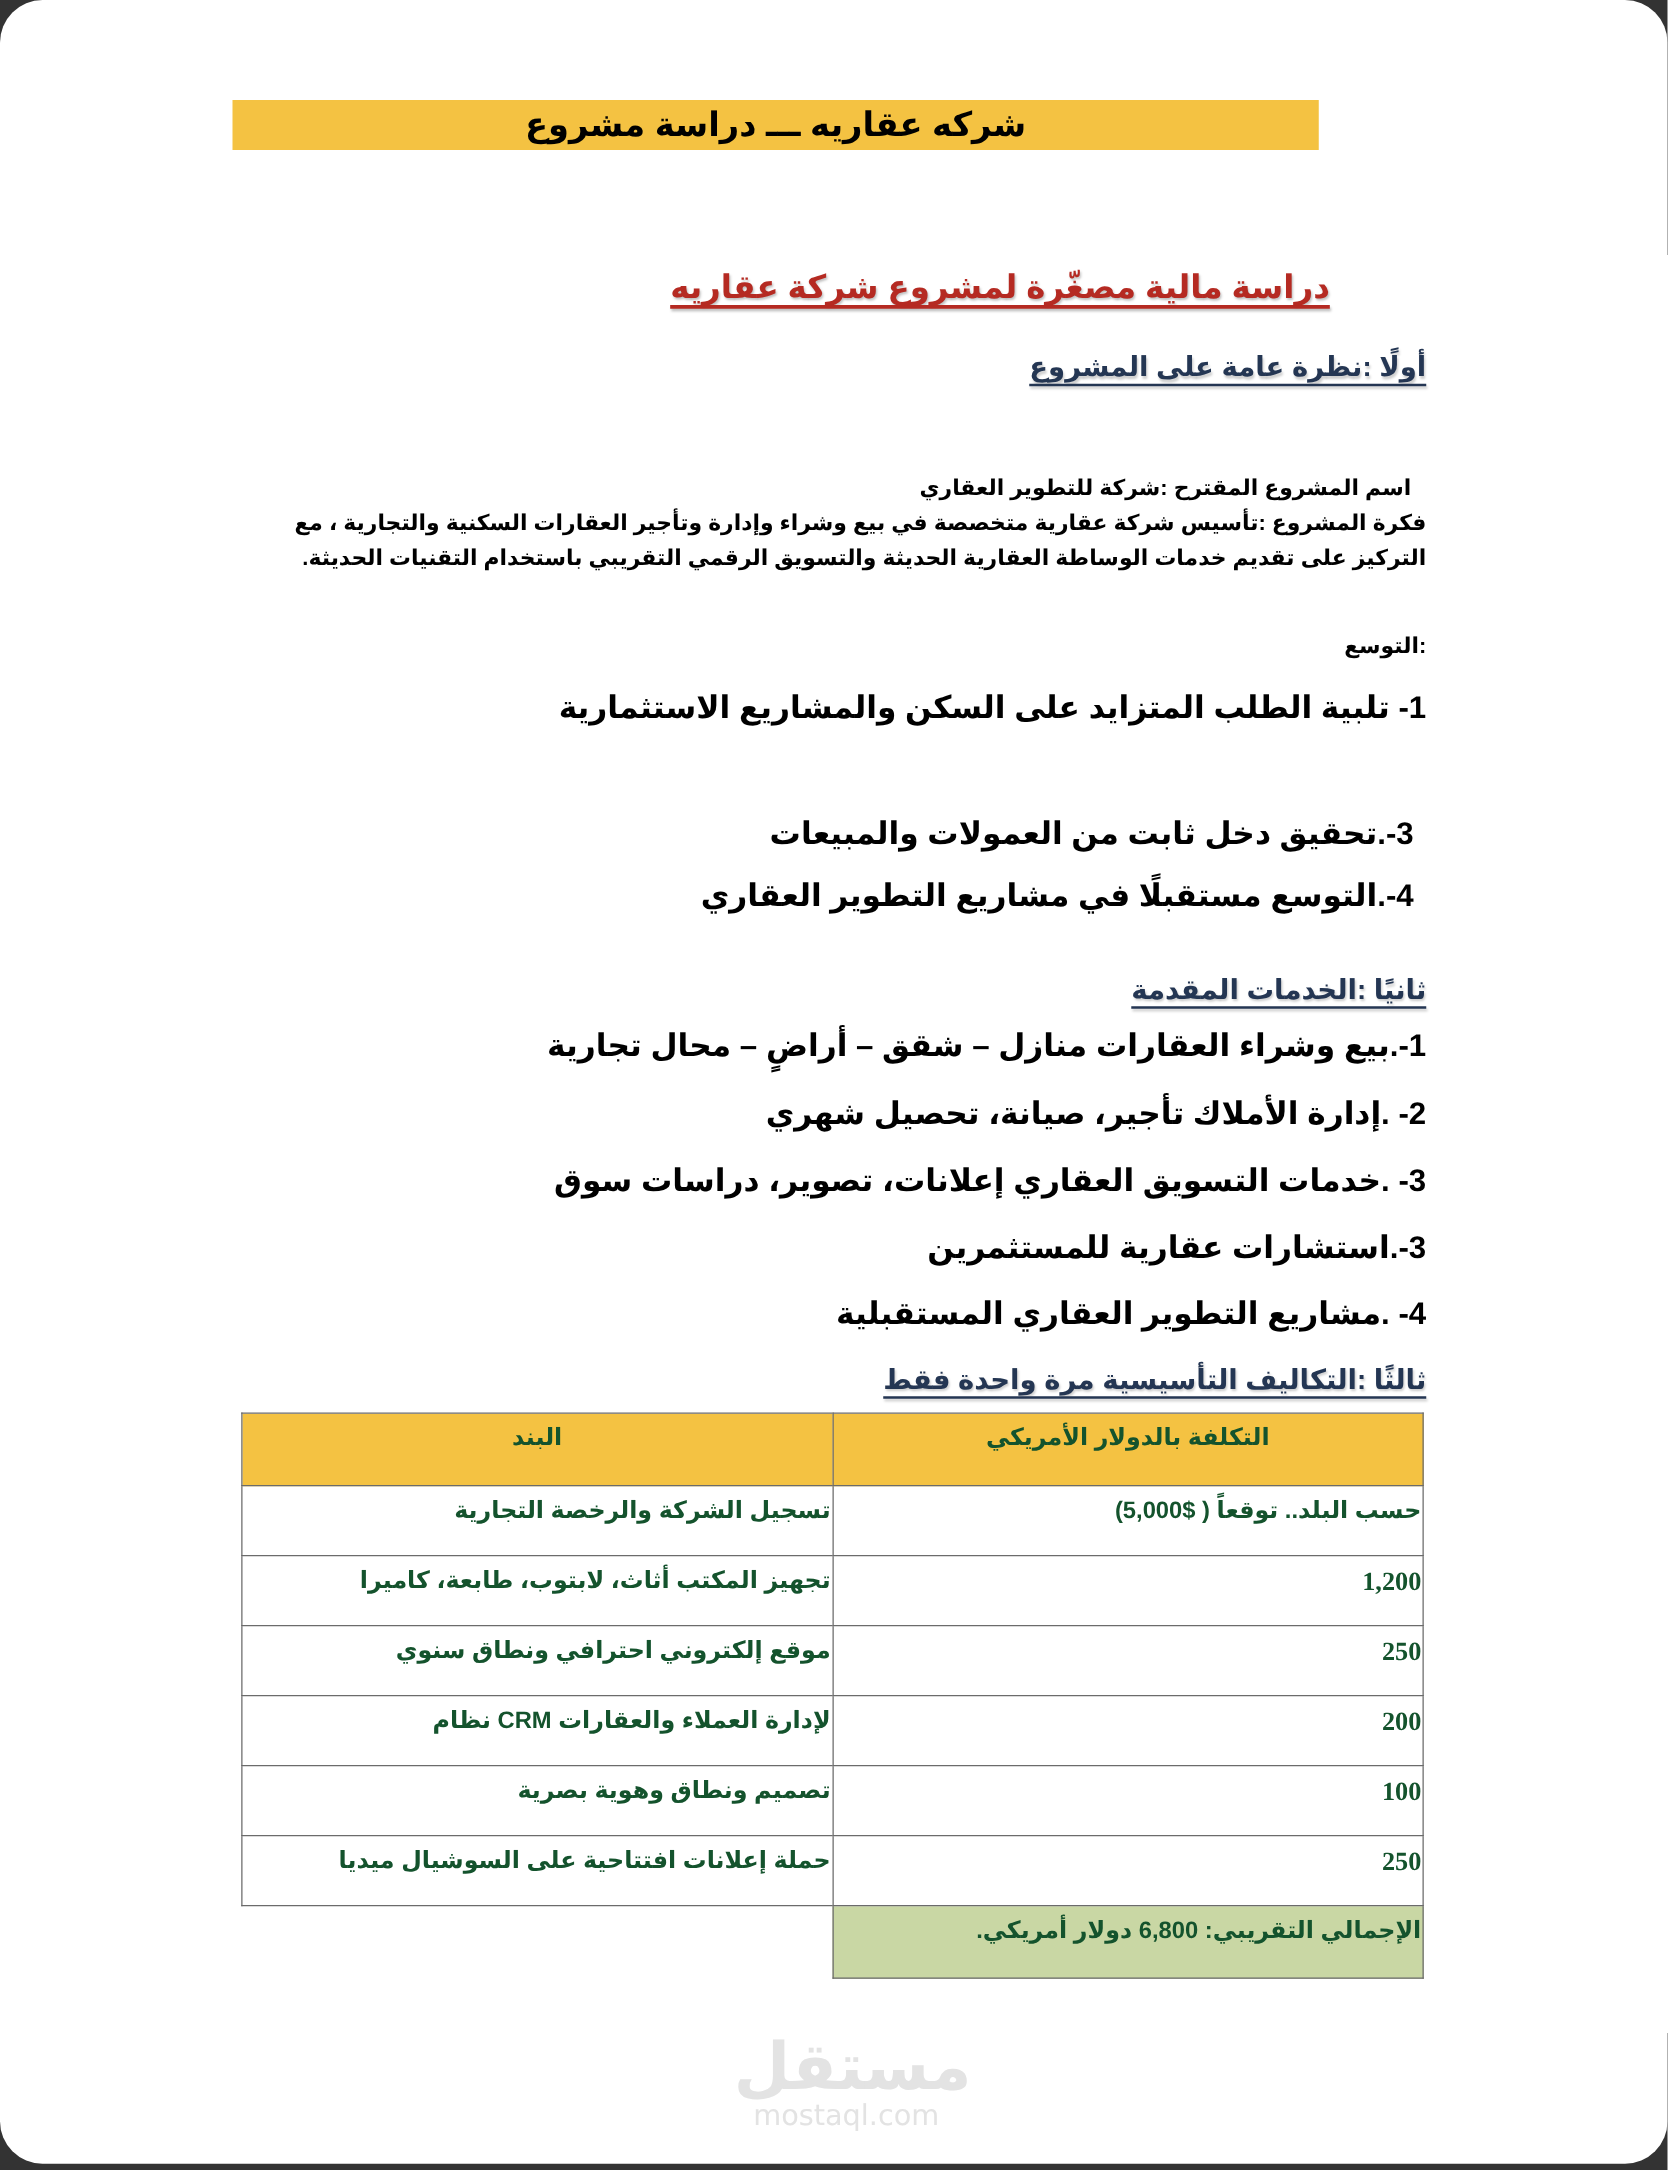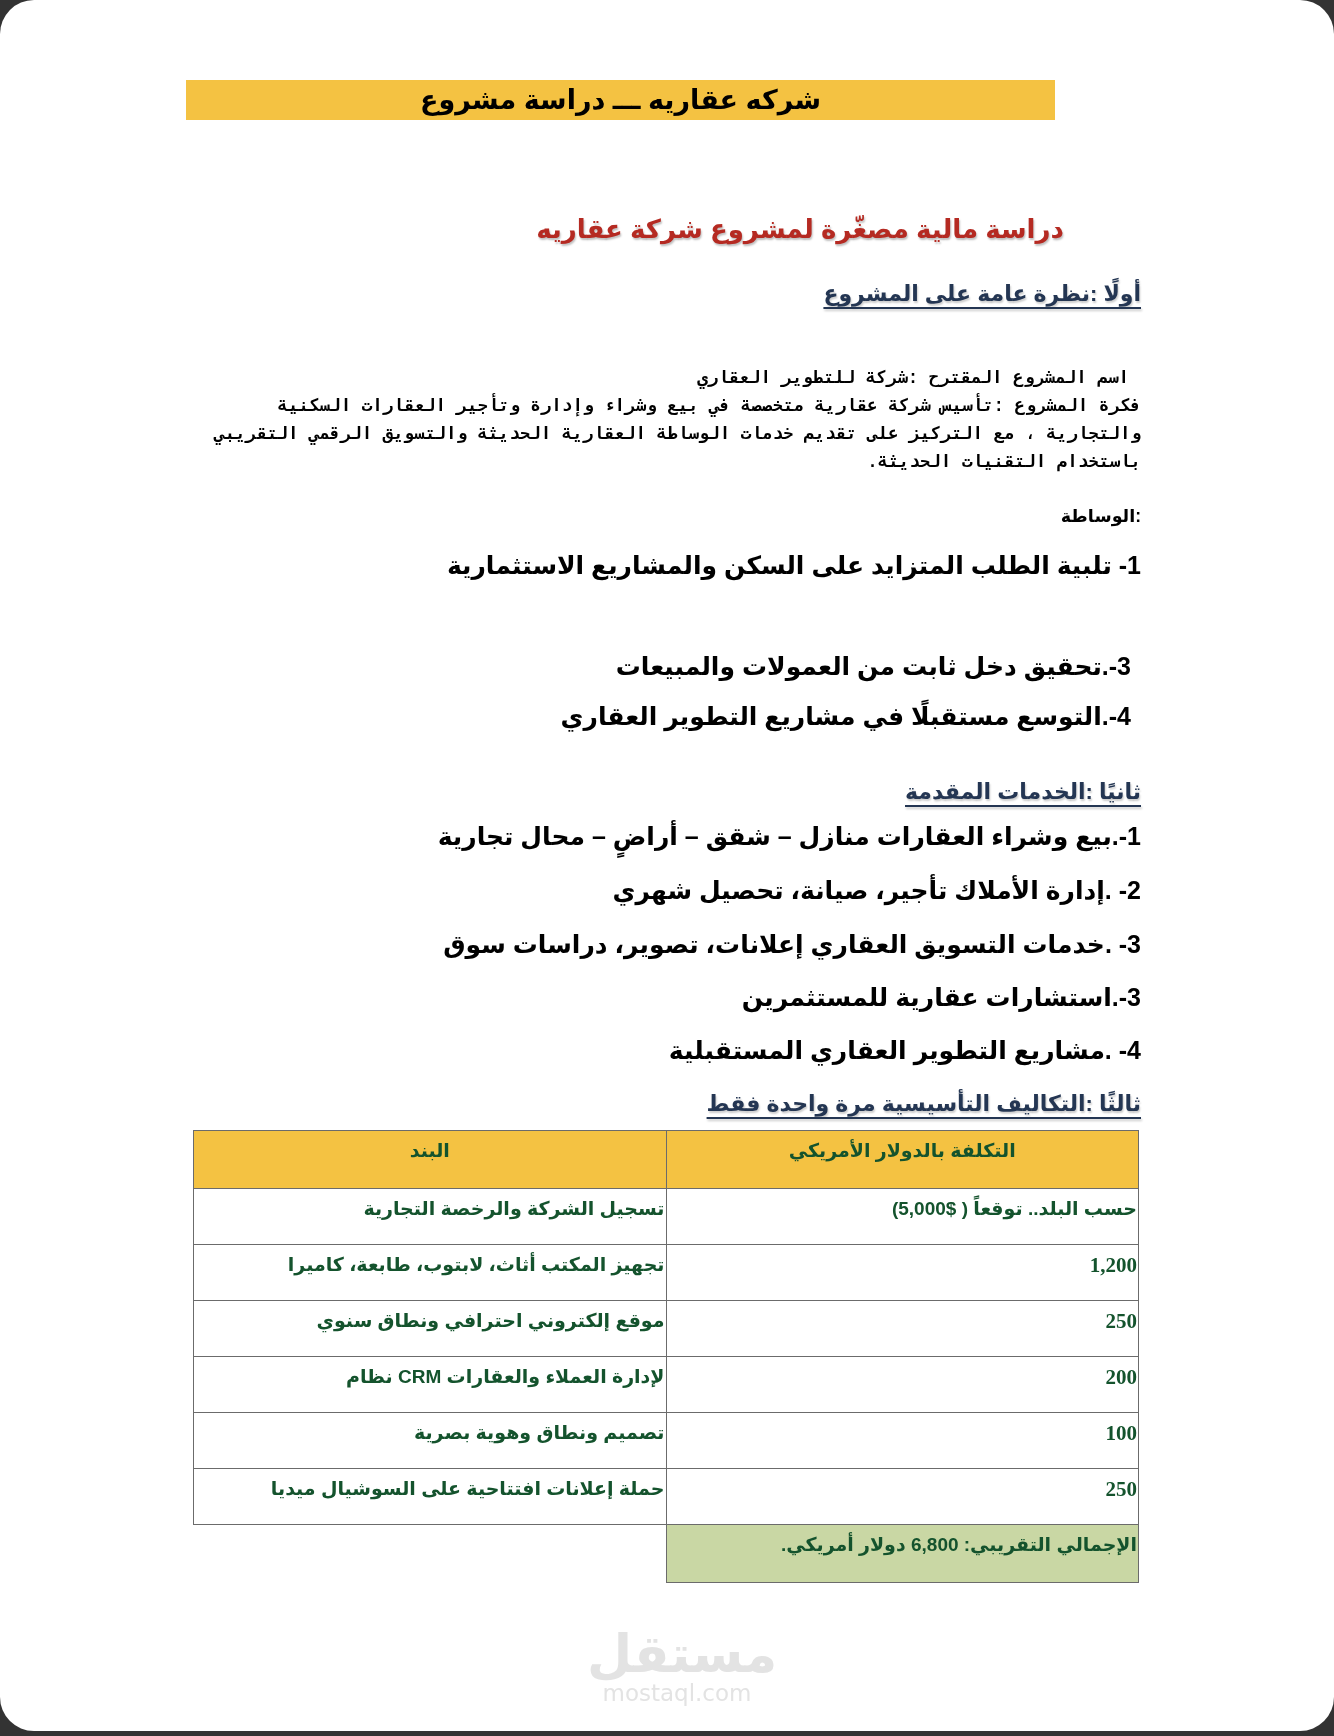--- a/index.html
+++ b/index.html
@@ -16,21 +16,21 @@
     left:186px; top:80px; width:869px; height:40px; background:#f4c242;
     display:flex; align-items:center; justify-content:center;
   }
   .banner span { font-size:27px; font-weight:bold; color:#000; direction:rtl; }
   .subtitle {
     left:300px; width:1000px; top:214px; text-align:center;
     direction:rtl;
   }
   .subtitle span {
     font-size:26px; font-weight:bold; color:#b52a22;
-    text-decoration-thickness:3px; text-underline-offset:6px;
+    text-decoration:underline; text-decoration-thickness:3px; text-underline-offset:6px;
     text-shadow:1px 2px 2px rgba(0,0,0,0.25);
   }
   .heading {
     right:193px; direction:rtl; text-align:right;
   }
   .heading span {
     font-size:22px; font-weight:bold; color:#243653;
     text-decoration:underline; text-decoration-thickness:2px; text-underline-offset:6px;
     text-shadow:1px 2px 2px rgba(0,0,0,0.2);
   }
@@ -71,26 +71,26 @@
   </div>
 
   <div class="abs subtitle">
     <span>دراسة مالية مصغّرة لمشروع شركة عقاريه</span>
   </div>
 
   <div class="abs heading" style="top:281px;">
     <span>أولًا :نظرة عامة على المشروع</span>
   </div>
 
-  <div class="abs body-text" style="top:364px;font-family:Liberation Mono, monospace;">
+  <div class="abs body-text" style="top:376px;">
     <div style="padding-right:12px;">اسم المشروع المقترح :شركة للتطوير العقاري</div>
     <div>فكرة المشروع :تأسيس شركة عقارية متخصصة في بيع وشراء وإدارة وتأجير العقارات السكنية والتجارية ، مع التركيز على تقديم خدمات الوساطة العقارية الحديثة والتسويق الرقمي التقريبي باستخدام التقنيات الحديثة.</div>
   </div>
 
-  <div class="abs body-text" style="top:502px;">:الوساطة</div>
+  <div class="abs body-text" style="top:502px;">:التوسع</div>
 
   <div class="abs item" style="top:551px;">1-  تلبية الطلب المتزايد على السكن والمشاريع الاستثمارية</div>
   <div class="abs item" style="top:652px; right:203px;">3-.تحقيق دخل ثابت من العمولات والمبيعات</div>
   <div class="abs item" style="top:702px; right:203px;">4-.التوسع مستقبلًا في مشاريع التطوير العقاري</div>
 
   <div class="abs heading" style="top:779px;">
     <span>ثانيًا :الخدمات المقدمة</span>
   </div>
 
   <div class="abs item" style="top:822px;">1-.بيع وشراء العقارات منازل – شقق – أراضٍ – محال تجارية</div>

